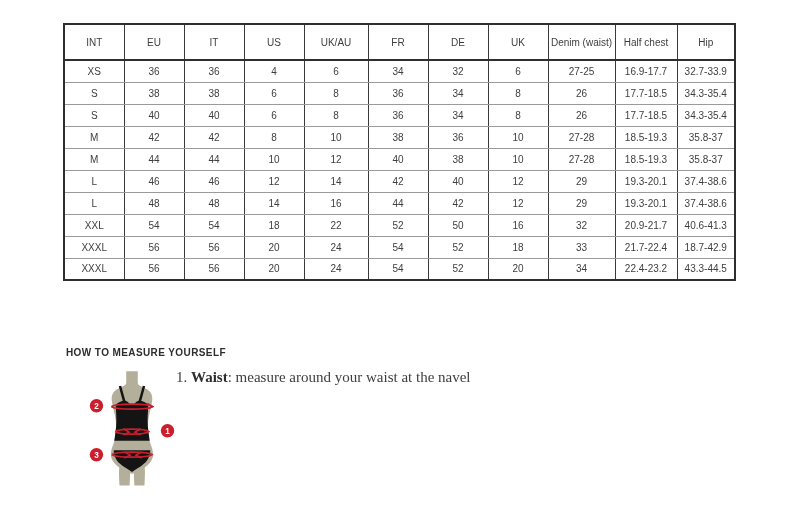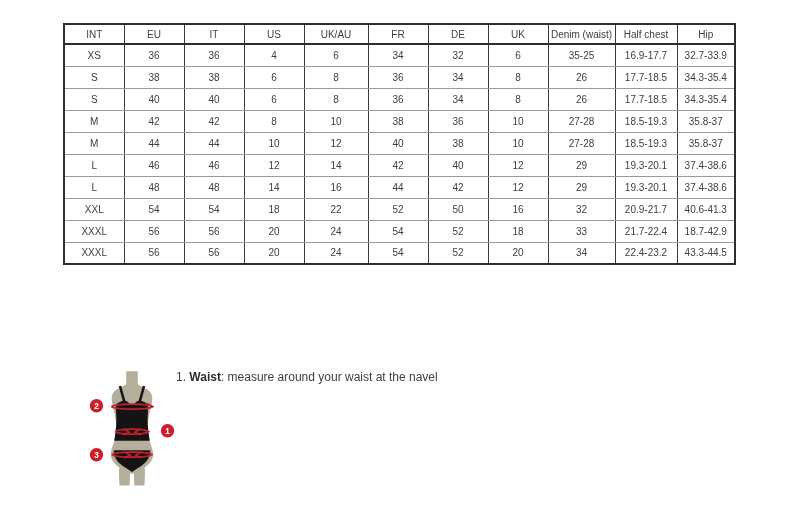--- a/index.html
+++ b/index.html
@@ -24,21 +24,21 @@
   table.size-table {
     width: 100%;
     border-collapse: collapse;
     table-layout: fixed;
     font-size: 10px;
     color: #3e3e3e;
     border: 2px solid #2e2e2e;
   }
   table.size-table th {
     font-weight: normal;
-    height: 20px;
+    height: 36px;
     text-align: center;
     vertical-align: middle;
     border-left: 1px solid #3a3a3a;
     border-right: 1px solid #3a3a3a;
     border-bottom: 2px solid #2e2e2e;
     padding: 0 1px;
     overflow: hidden;
     white-space: nowrap;
   }
   table.size-table td {
@@ -69,22 +69,23 @@
     left: 84px;
     top: 369px;
     width: 96px;
     height: 132px;
   }
   .steps {
     position: absolute;
     left: 176px;
     top: 372px;
     list-style: none;
-    font-size: 12px;
+    font-size: 15px;
     color: #3e3e3e;
+    font-family: Liberation Serif, serif;
   }
   .steps li {
     margin-bottom: 9px;
     line-height: 10.5px;
     white-space: nowrap;
   }
   .steps b { color: #2d2d2d; }
 </style>
 </head>
 <body>
@@ -124,21 +125,21 @@
       <tbody>
           <tr>
             <td>XS</td>
             <td>36</td>
             <td>36</td>
             <td>4</td>
             <td>6</td>
             <td>34</td>
             <td>32</td>
             <td>6</td>
-            <td>35-25</td>
+            <td>27-25</td>
             <td>16.9-17.7</td>
             <td>32.7-33.9</td>
           </tr>
           <tr>
             <td>S</td>
             <td>38</td>
             <td>38</td>
             <td>6</td>
             <td>8</td>
             <td>36</td>
@@ -249,20 +250,21 @@
             <td>52</td>
             <td>20</td>
             <td>34</td>
             <td>22.4-23.2</td>
             <td>43.3-44.5</td>
           </tr>
         </tbody>
     </table>
   </div>
 
+  <div class="guide-heading">HOW TO MEASURE YOURSELF</div>
 
   <div class="figure-wrap">
     <svg viewBox="0 0 100 135" width="96" height="132">
 
       <path fill="#b4af9a" d="
         M44,1 L56,1 L56,13
         C56,15.5 59,16.5 62,18
         C69,21 72,25 71,32
         C70,40 67.5,46 67,52
         C66.5,58 66,61 66.5,65

